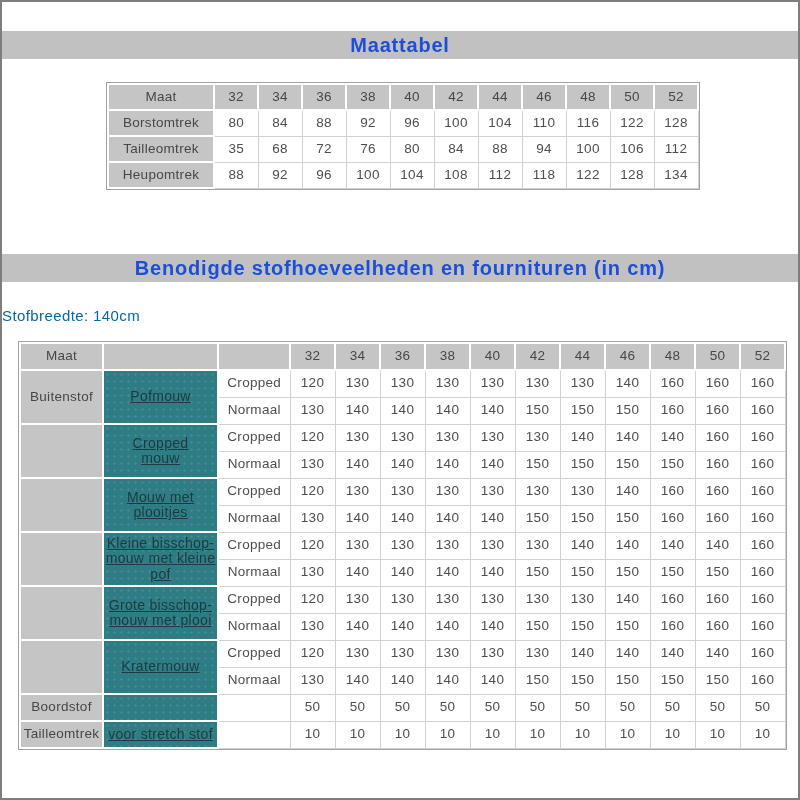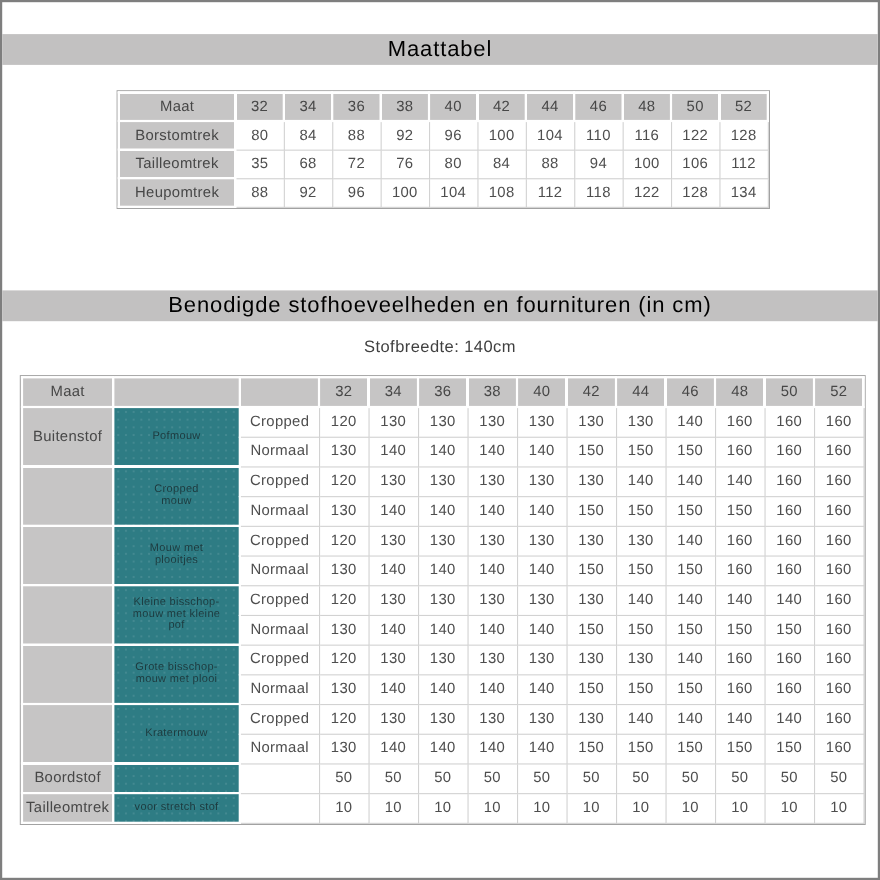--- a/index.html
+++ b/index.html
@@ -19,33 +19,32 @@
   .banner {
     position: absolute;
     left: 0; right: 0;
     height: 28px;
     background: var(--banner-gray, #c2c1c1);
     display: flex;
     align-items: center;
     justify-content: center;
   }
   .banner-1 { top: 29px; }
-  .banner-2 { top: 262px; }
+  .banner-2 { top: 252px; }
   .banner span {
     font-size: 20px;
-    color: #000000;
+    color: #1d4ed8;
     letter-spacing: 0.8px;
-    font-weight: normal;
+    font-weight: bold;
   }
   .fabric-width {
     position: absolute;
     top: 305px; left: 0; right: 0;
-    text-align: center;
     font-size: 15px;
-    color: #404040;
+    color: #0369a1;
     letter-spacing: 0.4px;
   }
   .t1wrap {
     position: absolute;
     left: 104px; top: 80px;
     border: 1px solid #a2a2a2;
   }
   .t2wrap {
     position: absolute;
     left: 16px; top: 339px;
@@ -73,21 +72,22 @@
     background: #ffffff;
     border: 1px solid #d2d2d2;
   }
   td.teal {
     background: var(--teal, #2e7c84);
     background-image: radial-gradient(rgba(255,255,255,0.10) 1px, rgba(0,0,0,0) 1.4px);
     background-size: 7px 7px;
     border: 2px solid #ffffff;
     color: #1d3a3e;
     white-space: pre-line;
-    font-size: 10px;
+    font-size: 14px;
+    text-decoration: underline;
   }
 </style>
 </head>
 <body>
 
 <div class="page">
 
   <div class="banner banner-1">
     <span>Maattabel</span>
   </div>

